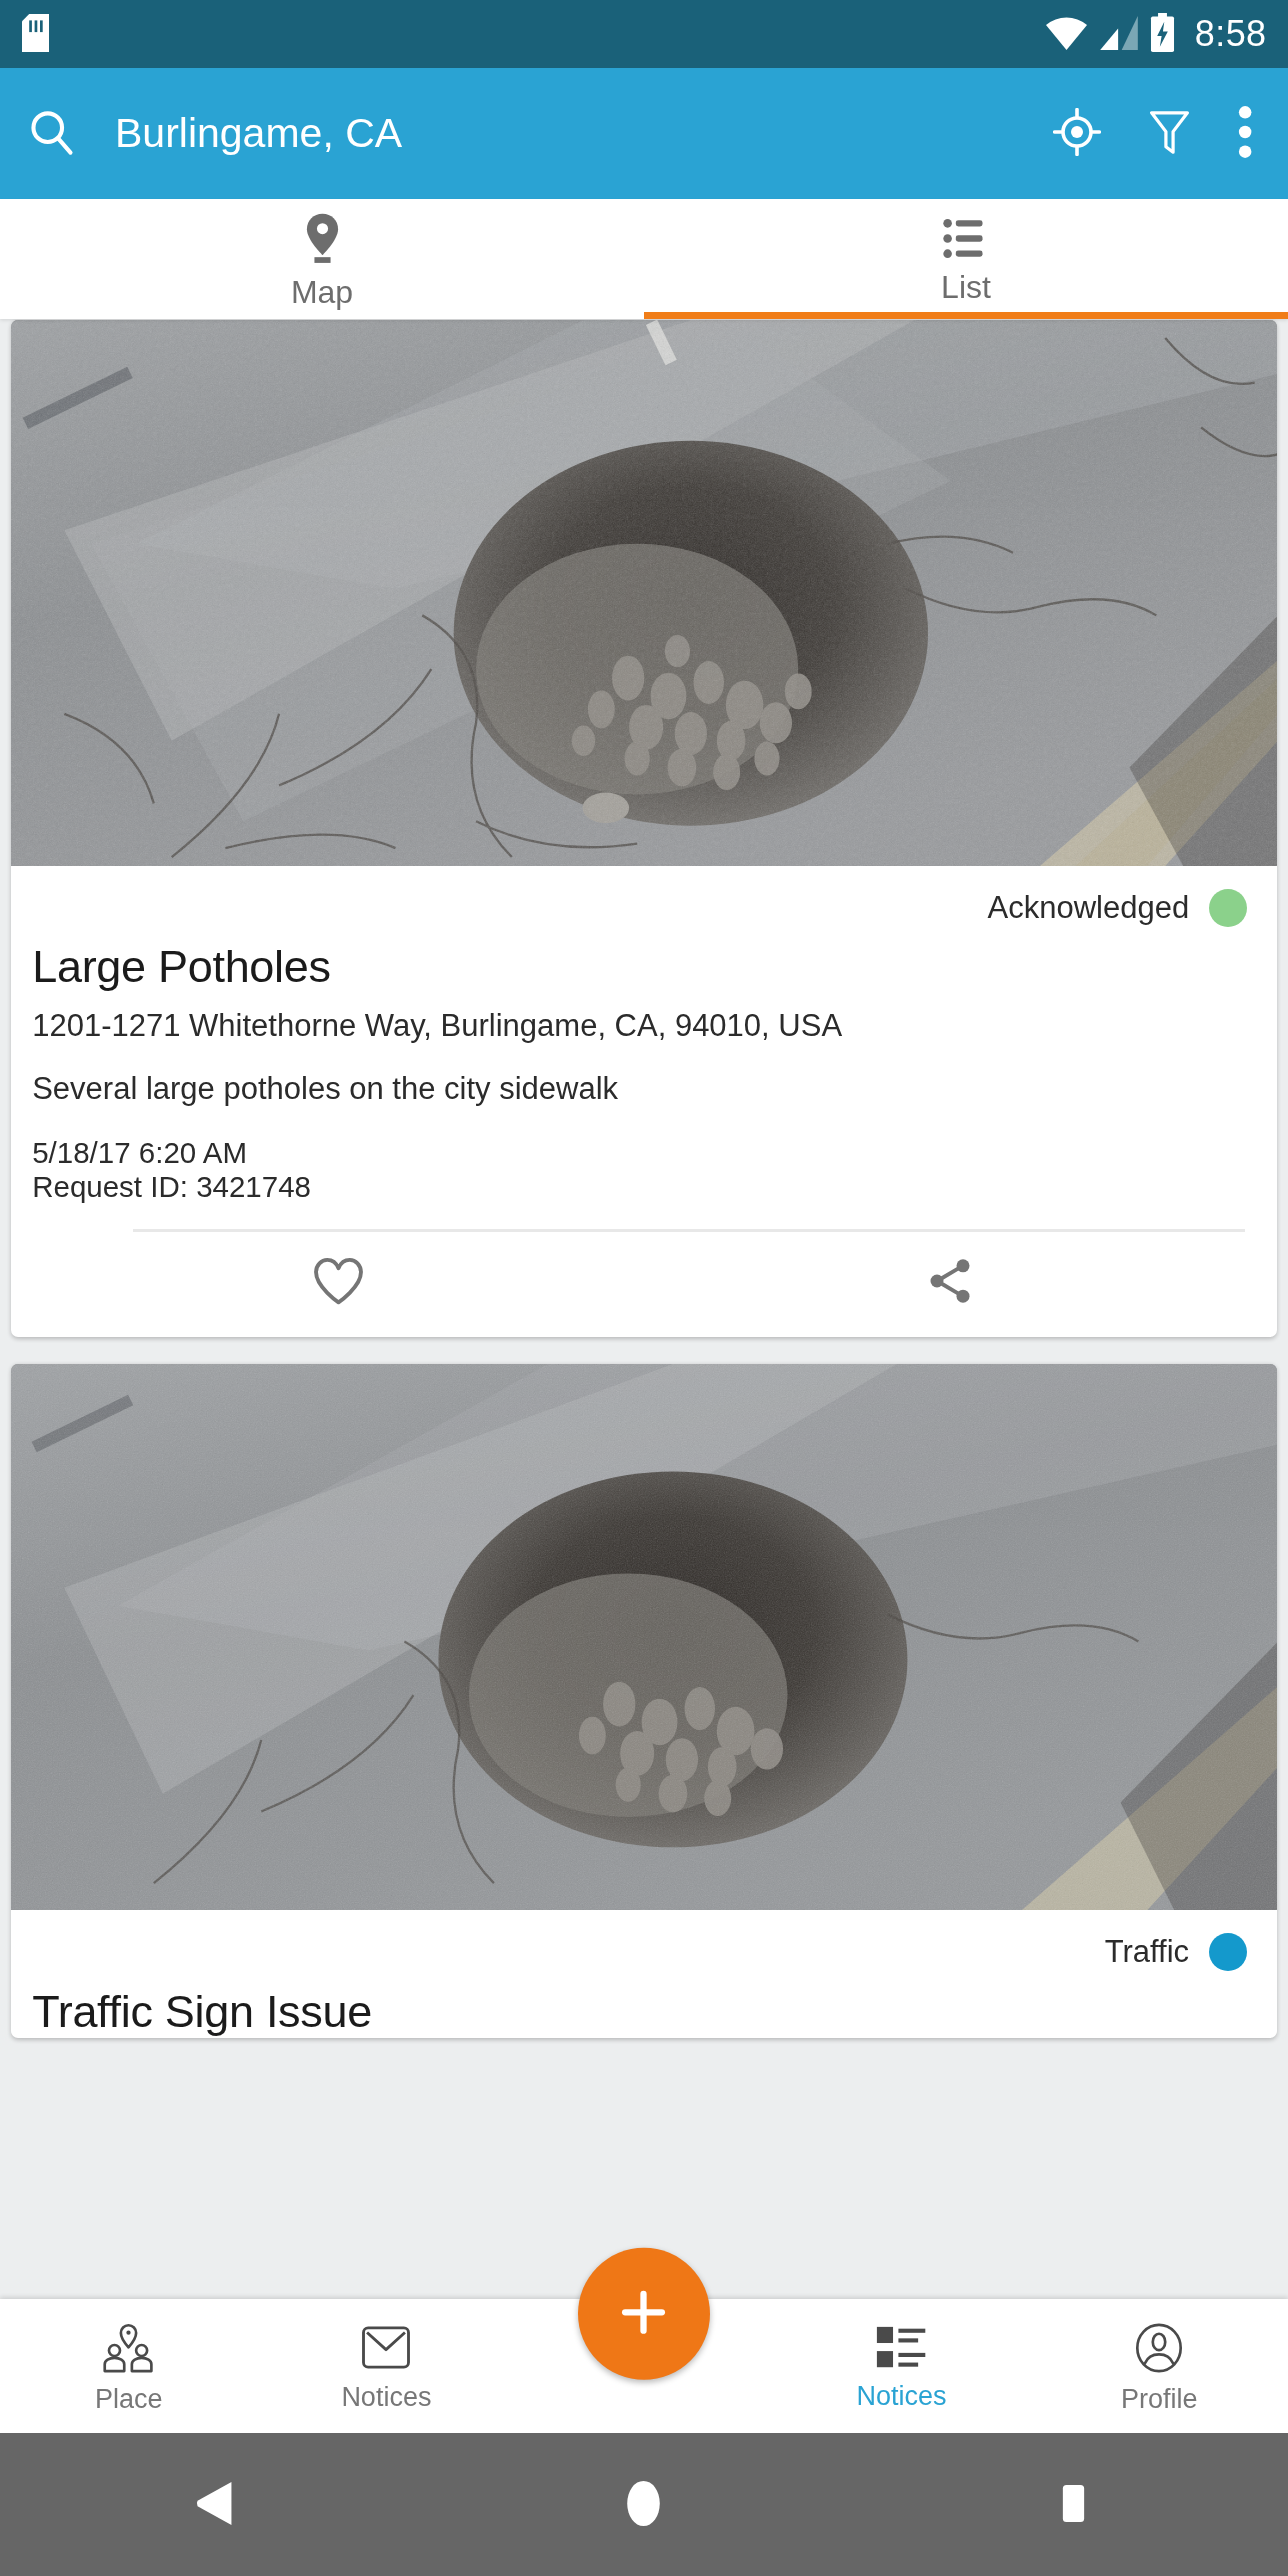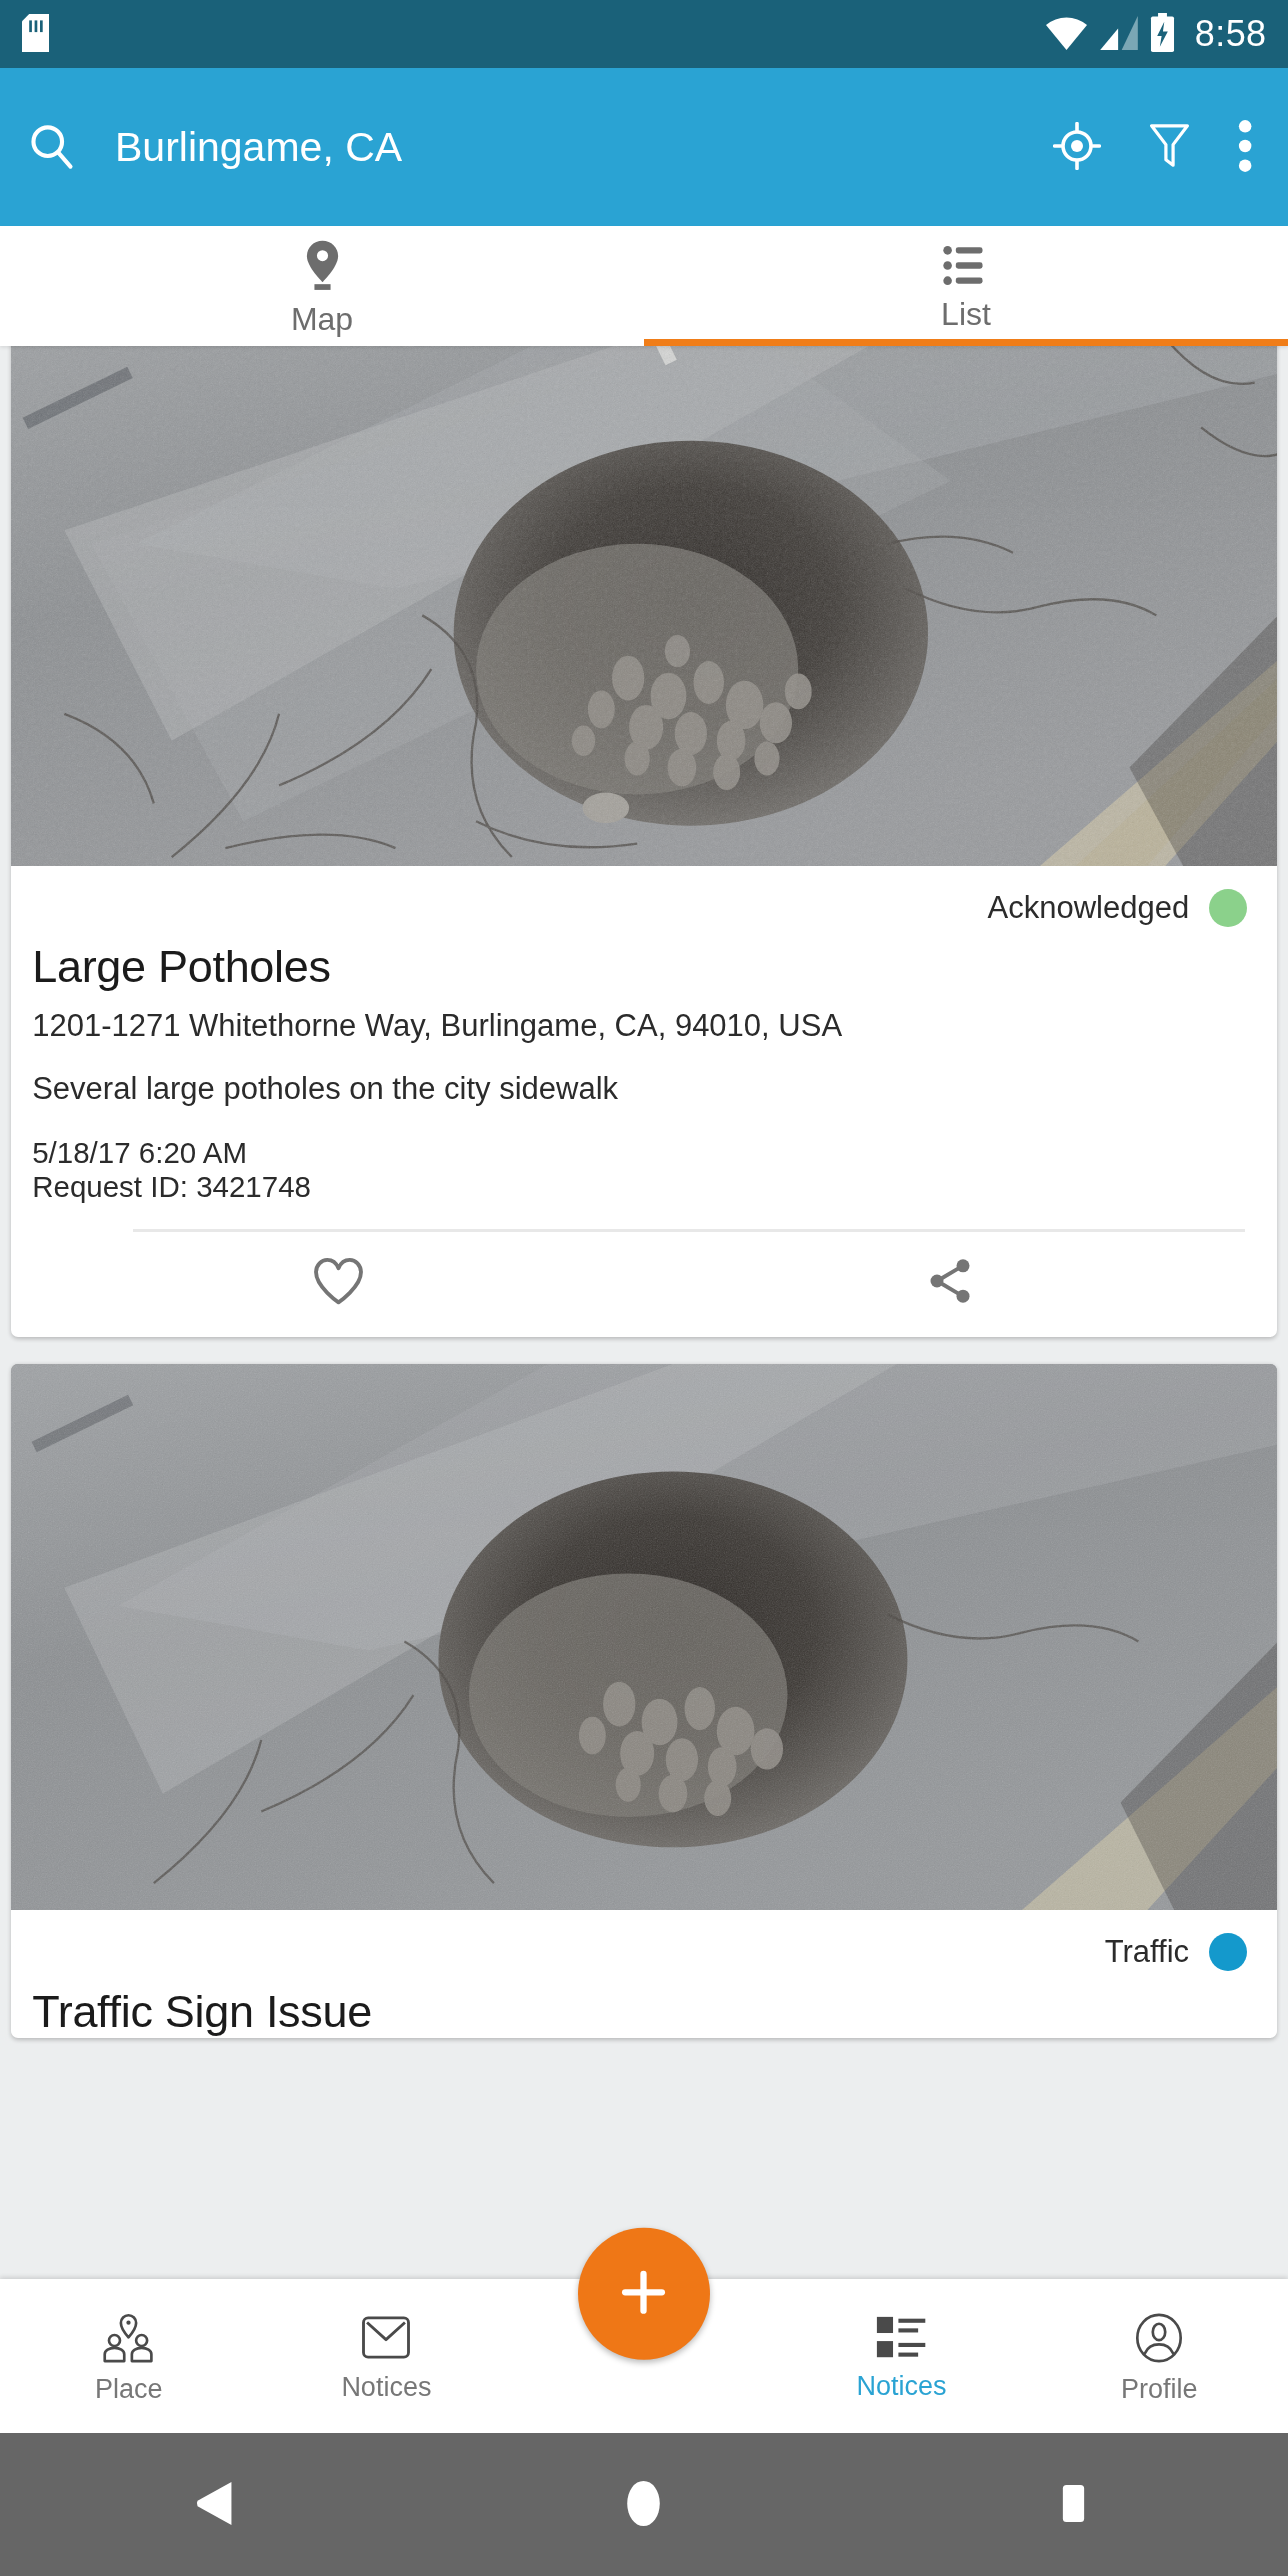--- a/index.html
+++ b/index.html
@@ -19,21 +19,21 @@
   }
   .sb-left { display:flex; align-items:center; }
   .sb-right { display:flex; align-items:center; gap:12.5px; }
   .sb-clock {
     color:#fff; font-size:36px; letter-spacing:0.4px;
     margin-left:7.2px;
   }
 
   
   .appbar {
-    height:158px; background:#2aa3d3;
+    height:131px; background:#2aa3d3;
     display:flex; align-items:center; padding:0 25px;
   }
   .appbar-title {
     color:#fff; font-size:41px; margin-left:38px; flex:1;
     white-space:nowrap; overflow:hidden;
   }
   .appbar-actions { display:flex; align-items:center; gap:47px; margin-right:10.7px; }
 
   
   .tabs {
@@ -96,21 +96,21 @@
     height:3.6px; background:#e8e8e8;
     margin:25px 10.7px 0 101px;
   }
   .card-actions {
     display:flex; padding:23px 0 27px 0;
   }
   .action-btn { flex:1; display:flex; align-items:center; justify-content:center; }
 
   
   .bottomnav {
-    position:absolute; left:0; right:0; bottom:143px; height:154px;
+    position:absolute; left:0; right:0; bottom:143px; height:134px;
     background:#fff; display:flex; align-items:stretch;
     box-shadow:0 -1.8px 4.5px rgba(0,0,0,0.13); z-index:5;
   }
   .navitem {
     flex:1; display:flex; flex-direction:column;
     align-items:center; justify-content:center; gap:8px; padding-top:5.4px;
   }
   .navitem-label { font-size:27px; color:#777; }
   .navitem.active .navitem-label { color:#2aa3d3; }
   .navitem.fab-slot { position:relative; }

